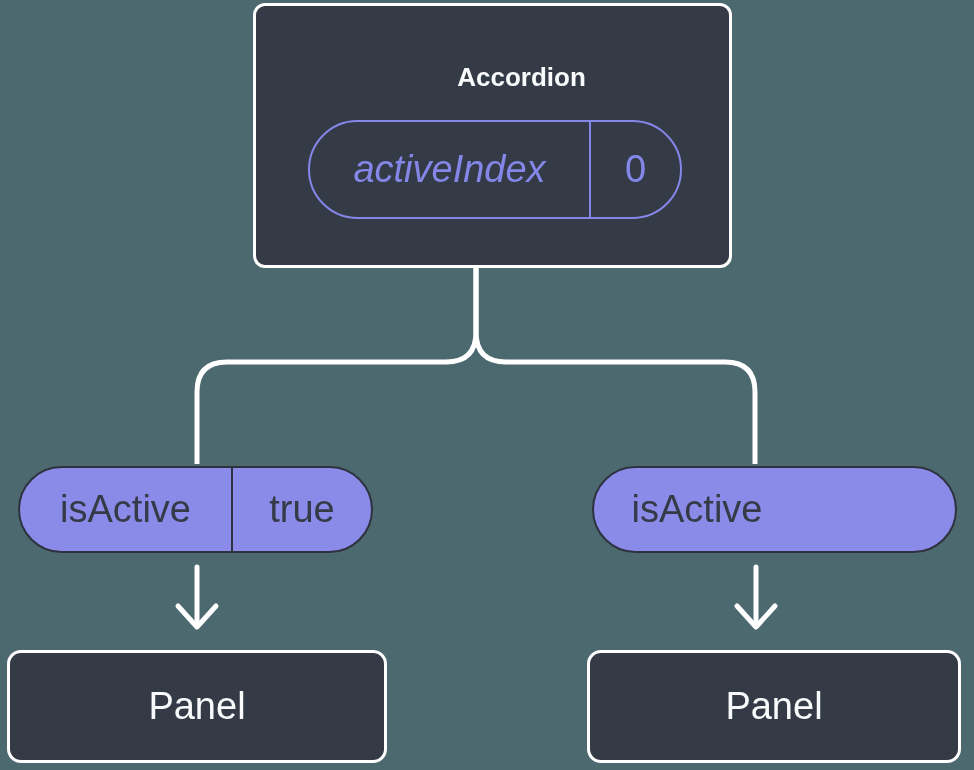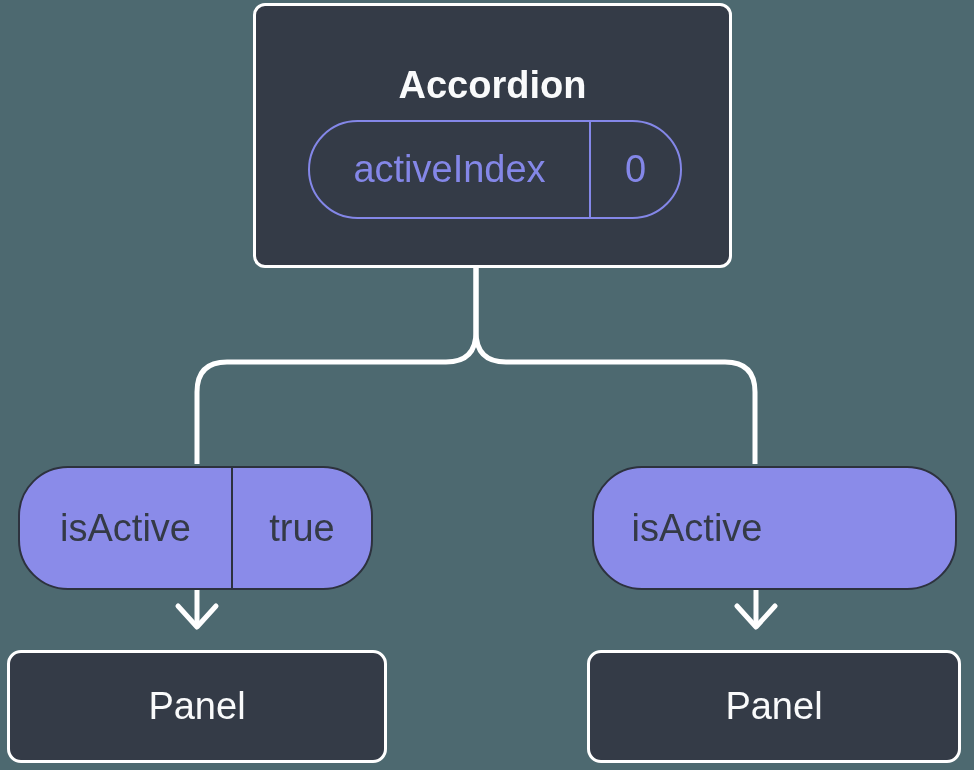--- a/index.html
+++ b/index.html
@@ -32,60 +32,62 @@
   .root-node {
     left: 253px;
     top: 3px;
     width: 479px;
     height: 265px;
     border-radius: 12px;
   }
   .root-title {
     position: absolute;
     left: 0;
-    top: 55px;
+    top: 47px;
     width: 100%;
     height: 48px;
     line-height: 48px;
     text-align: center;
-    font-size: 38px;
+    font-size: 26px;
     font-weight: 600;
     color: #f9fafb;
+    padding-left: 29px;
   }
   .state-pill {
     position: absolute;
     left: 52px;   
     top: 114px;   
     width: 374px;
     height: 99px;
     border: 2.5px solid #8487e8;
     border-radius: 50px;
     box-sizing: border-box;
     display: flex;
     align-items: stretch;
     color: #8487e8;
     font-size: 38px;
   }
   .state-pill .pill-name {
     width: 279px;
     display: flex;
     align-items: center;
     justify-content: center;
+    font-style: italic;
   }
   .state-pill .pill-value {
     flex: 1;
     border-left: 2.5px solid #8487e8;
     display: flex;
     align-items: center;
     justify-content: center;
   }
   .prop-pill {
     position: absolute;
     top: 466px;
-    height: 124px;
+    height: 87px;
     background: #8a8be9;
     border: 2.5px solid #2d323e;
     border-radius: 50px;
     box-sizing: border-box;
     display: flex;
     align-items: stretch;
     color: #343a46;
     font-size: 38px;
   }
   .prop-pill-left { left: 18px; width: 355px; }

